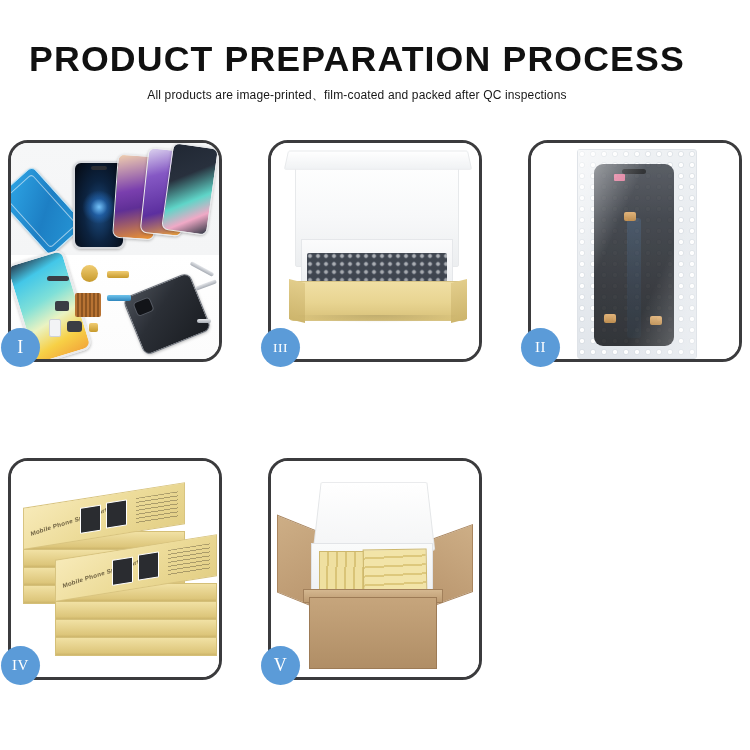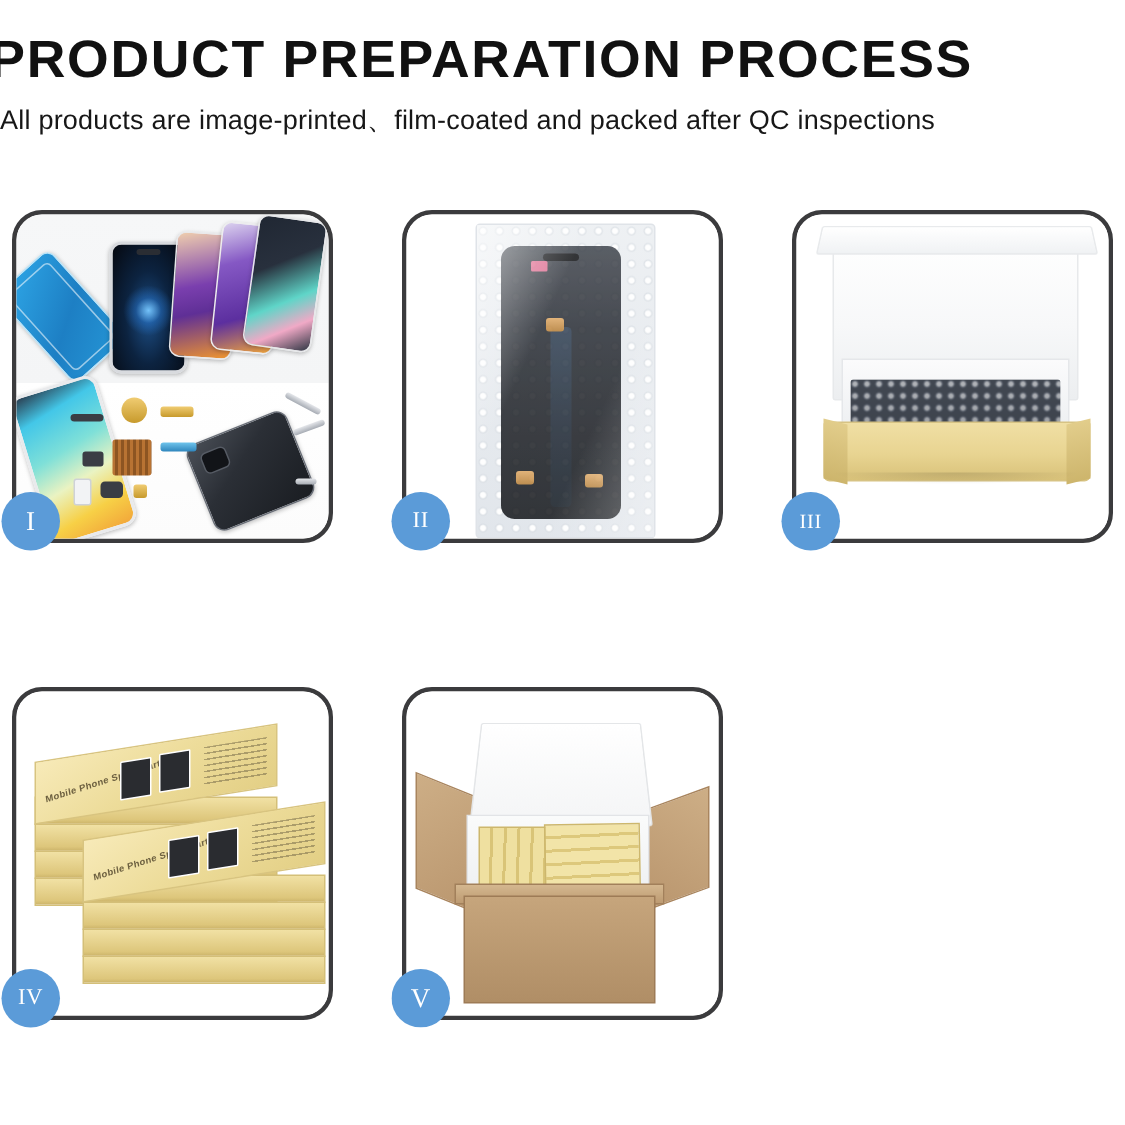--- a/index.html
+++ b/index.html
@@ -19,38 +19,39 @@
   .page {
     position: relative;
     width: 750px;
     height: 750px;
     background: #ffffff;
   }
 
   
   .header {
     position: absolute;
-    top: 21px;
+    top: 40px;
     left: 0;
     width: 714px;
+    text-align: center;
   }
   .title {
     font-family: "Liberation Sans", sans-serif;
     font-size: 35px;
     font-weight: 700;
     letter-spacing: 1.1px;
     color: #111111;
     line-height: 1.08;
     white-space: nowrap;
     transform: scaleX(1.02);
   }
   .subtitle {
     margin-top: 9px;
     font-family: "Liberation Sans", sans-serif;
-    font-size: 18px;
+    font-size: 12px;
     font-weight: 400;
     letter-spacing: 0.15px;
     color: #171717;
     white-space: nowrap;
   }
 
   
   .grid {
     position: absolute;
     top: 140px;
@@ -411,47 +412,47 @@
         <div class="chip" style="left:56px;top:178px;width:15px;height:11px;border-radius:3px;"></div>
         <div class="chip gold" style="left:78px;top:180px;width:9px;height:9px;"></div>
         <div class="chip silver" style="left:178px;top:124px;width:26px;height:4px;border-radius:2px;transform:rotate(28deg);"></div>
         <div class="chip silver" style="left:184px;top:140px;width:22px;height:4px;border-radius:2px;transform:rotate(-20deg);"></div>
         <div class="chip silver" style="left:186px;top:176px;width:14px;height:4px;border-radius:2px;"></div>
       </div>
       <div class="badge">I</div>
     </div>
 
     <div class="panel">
+      <div class="panel-inner p3">
+        <div class="foam-lid"></div>
+        <div class="foam-block"></div>
+        <div class="bubble-strip"></div>
+        <div class="kraft-tray"></div>
+        <div class="tray-shadow"></div>
+      </div>
+      <div class="badge xwide">III</div>
+    </div>
+
+    <div class="panel">
       <div class="panel-inner p2">
         <div class="bubblebag">
           <div class="lcd">
             <div class="sticker"></div>
             <div class="flex-cable"></div>
             <div class="cable-tab" style="left:30px;top:48px;"></div>
             <div class="cable-tab" style="left:10px;top:150px;"></div>
             <div class="cable-tab" style="left:56px;top:152px;"></div>
           </div>
           <div class="bag-sheen"></div>
         </div>
       </div>
       <div class="badge wide">II</div>
     </div>
 
     <div class="panel">
-      <div class="panel-inner p3">
-        <div class="foam-lid"></div>
-        <div class="foam-block"></div>
-        <div class="bubble-strip"></div>
-        <div class="kraft-tray"></div>
-        <div class="tray-shadow"></div>
-      </div>
-      <div class="badge xwide">III</div>
-    </div>
-
-    <div class="panel">
       <div class="panel-inner p4">
         <div class="stack">
 
           <div class="layer" style="left:8px;top:108px;width:160px;"></div>
           <div class="layer" style="left:8px;top:90px;width:160px;"></div>
           <div class="layer" style="left:8px;top:72px;width:160px;"></div>
           <div class="layer" style="left:8px;top:54px;width:160px;"></div>
 
           <div class="layer" style="left:40px;top:160px;width:160px;"></div>
           <div class="layer" style="left:40px;top:142px;width:160px;"></div>

